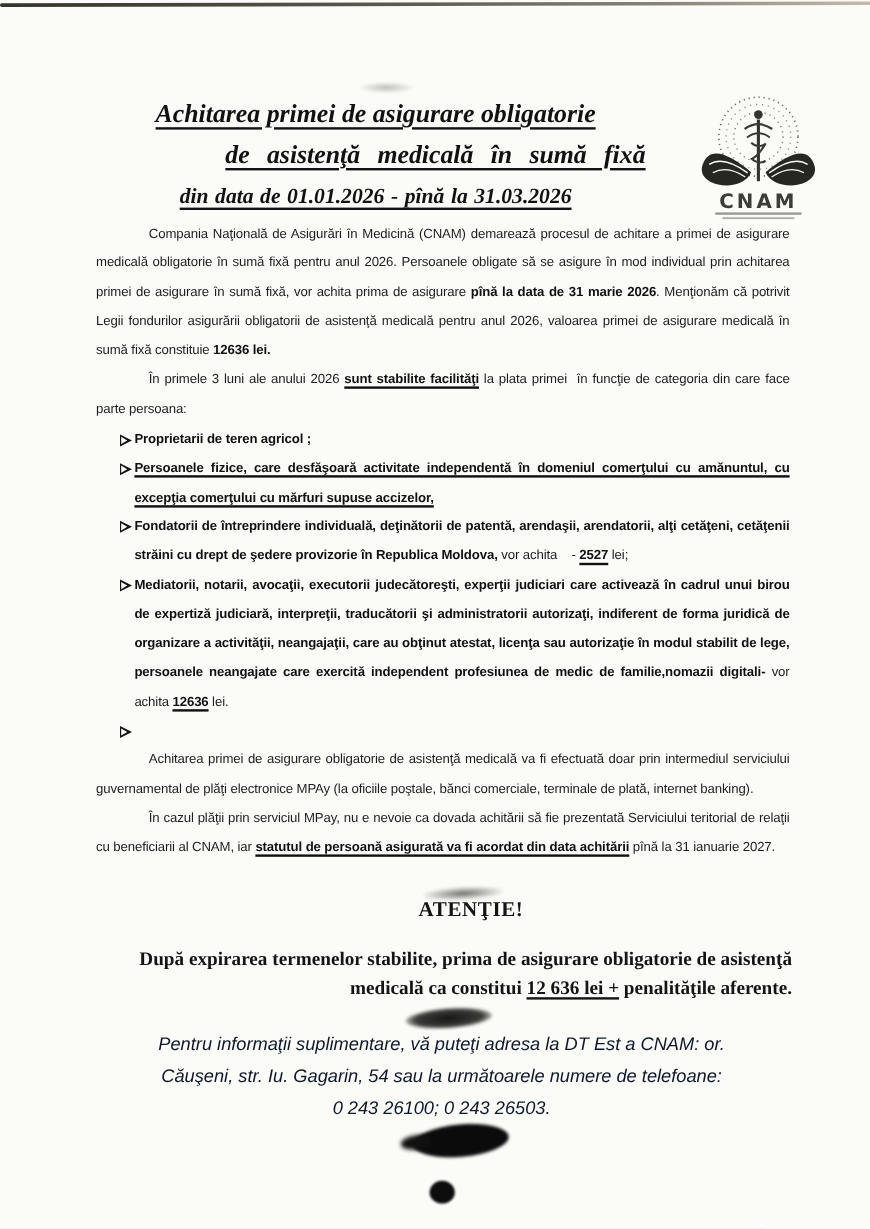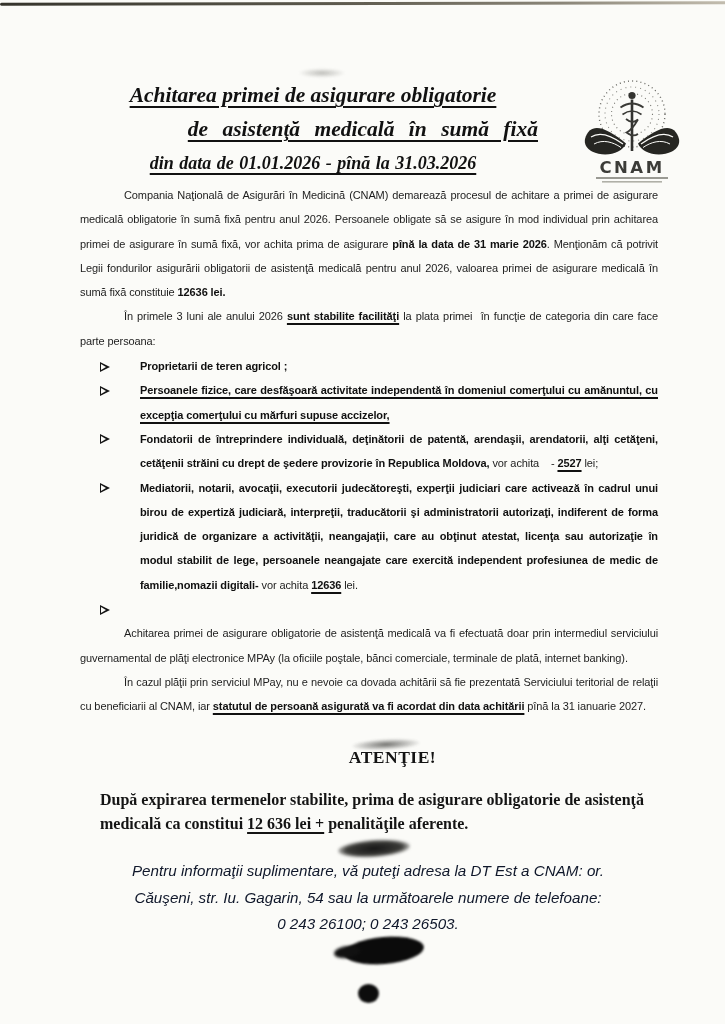--- a/index.html
+++ b/index.html
@@ -48,21 +48,21 @@
     position:absolute;top:183px;left:80px;width:578px;
     font-size:11px;line-height:24.3px;
     text-align:justify;
     letter-spacing:-0.1px;
   }
   .content p{margin:0;text-indent:44px;}
   .content .b{font-weight:700;color:#101010;}
   .content .u{text-decoration:underline;text-decoration-thickness:1.5px;text-underline-offset:3px;}
   ul.points{list-style:none;margin:1px 0 0 20px;padding:0;}
   ul.points li{
-    position:relative;padding-left:40px;
+    position:relative;padding-left:12px;
     font-weight:700;color:#101010;
     min-height:24.3px;
   }
   ul.points li .seg-normal{font-weight:400;color:var(--ink);}
   
   .bullet-marker{
     position:absolute;left:0;top:7.5px;width:0;height:0;
     border-top:5.5px solid transparent;
     border-bottom:5.5px solid transparent;
     border-left:10px solid #151515;
@@ -77,21 +77,21 @@
   .attention-heading{
     position:absolute;top:747px;left:0;width:100%;
     text-align:center;
     font-family:"Liberation Serif",serif;
     font-weight:700;font-size:17.5px;letter-spacing:.5px;
     color:#141414;
     transform:translateX(30px);
   }
   .penalty-text{
     position:absolute;top:788px;left:100px;width:560px;
-    text-align:left;
+    text-align:right;
     font-family:"Liberation Serif",serif;
     font-weight:700;font-size:16px;line-height:24px;
     color:#141414;
   }
   .penalty-text .u{text-decoration:underline;text-decoration-thickness:1.5px;text-underline-offset:3px;}
   
   .footer-contact{
     position:absolute;top:858px;left:88px;width:560px;
     text-align:center;
     font-style:italic;

